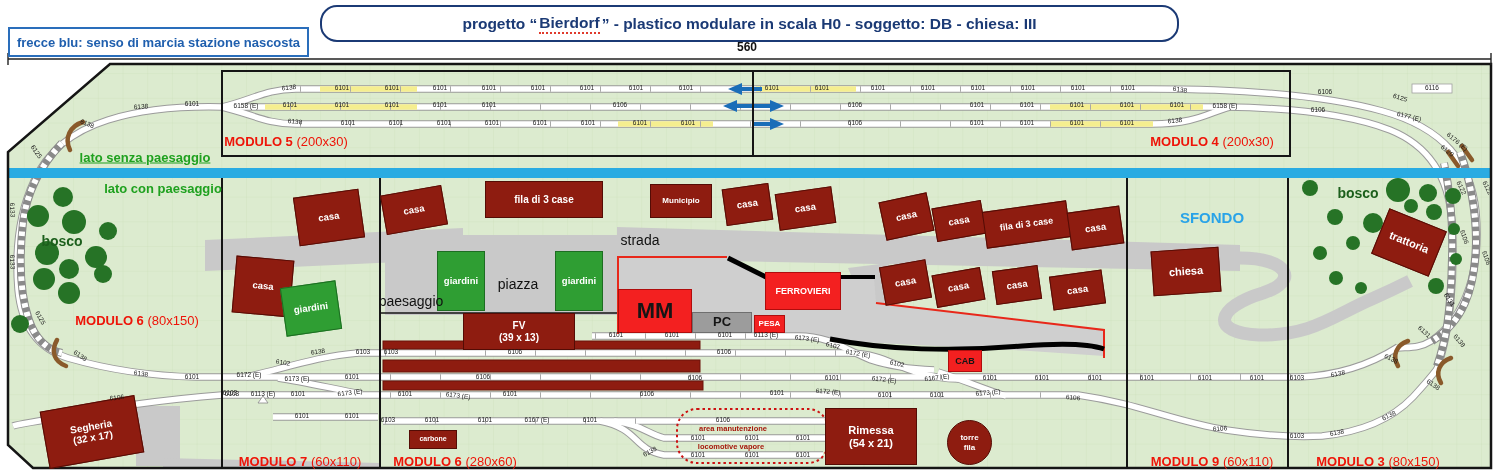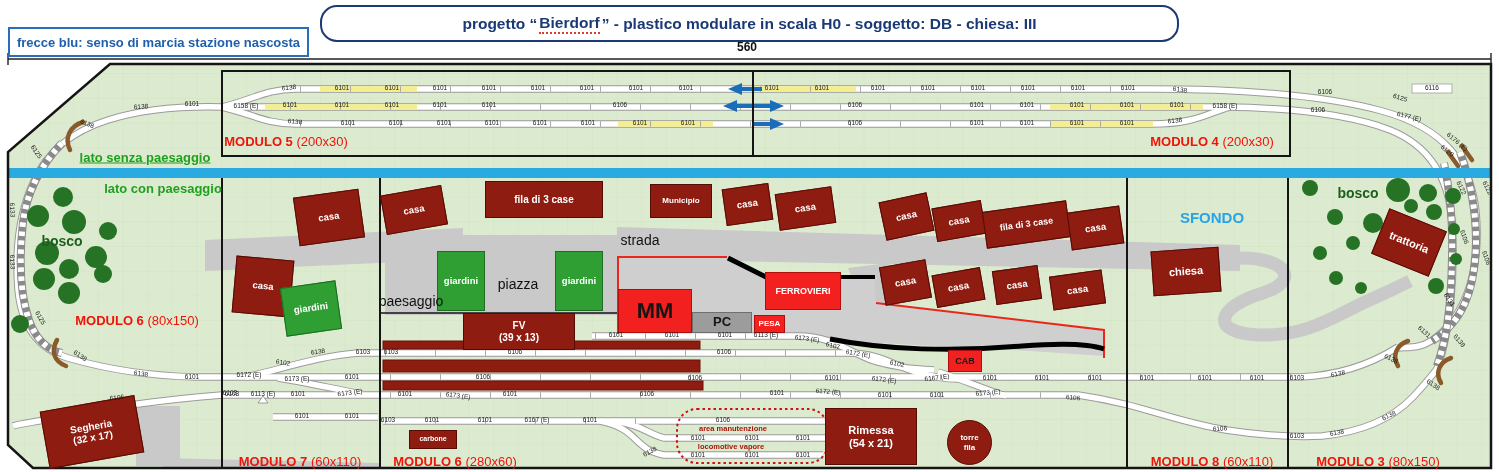--- a/index.html
+++ b/index.html
@@ -336,21 +336,21 @@
         <span>torre</span>
         <span>fila</span>
       </div>
     </div>
   <div id="lbl-layer">
       <div class="mod" style="left: 286px; top: 141px;"><b>MODULO 5 </b><span>(200x30)</span></div>
       <div class="mod" style="left: 1212px; top: 141px;"><b>MODULO 4 </b><span>(200x30)</span></div>
       <div class="mod" style="left: 137px; top: 320px;"><b>MODULO 6 </b><span>(80x150)</span></div>
       <div class="mod" style="left: 300px; top: 461px;"><b>MODULO 7 </b><span>(60x110)</span></div>
       <div class="mod" style="left: 455px; top: 461px;"><b>MODULO 6 </b><span>(280x60)</span></div>
-      <div class="mod" style="left: 1212px; top: 461px;"><b>MODULO 8 </b><span>(60x110)</span></div>
+      <div class="mod" style="left: 1212px; top: 461px;"><b>MODULO 9 </b><span>(60x110)</span></div>
       <div class="mod" style="left: 1378px; top: 461px;"><b>MODULO 3 </b><span>(80x150)</span></div>
       <div class="al green" style="left: 145px; top: 157px; text-decoration: underline;">lato senza paesaggio</div>
       <div class="al green" style="left: 163px; top: 188px;">lato con paesaggio</div>
       <div class="al dgreen" style="left: 62px; top: 241px;">bosco</div>
       <div class="al dgreen" style="left: 1358px; top: 193px;">bosco</div>
       <div class="al blue" style="left: 1212px; top: 193px;">SFONDO</div>
       <div class="al black" style="left: 640px; top: 240px;">strada</div>
       <div class="al black" style="left: 518px; top: 284px;">piazza</div>
       <div class="al black" style="left: 411px; top: 301px;">paesaggio</div>
       <div class="al dred" style="left: 733px; top: 429px;">area manutenzione</div>

